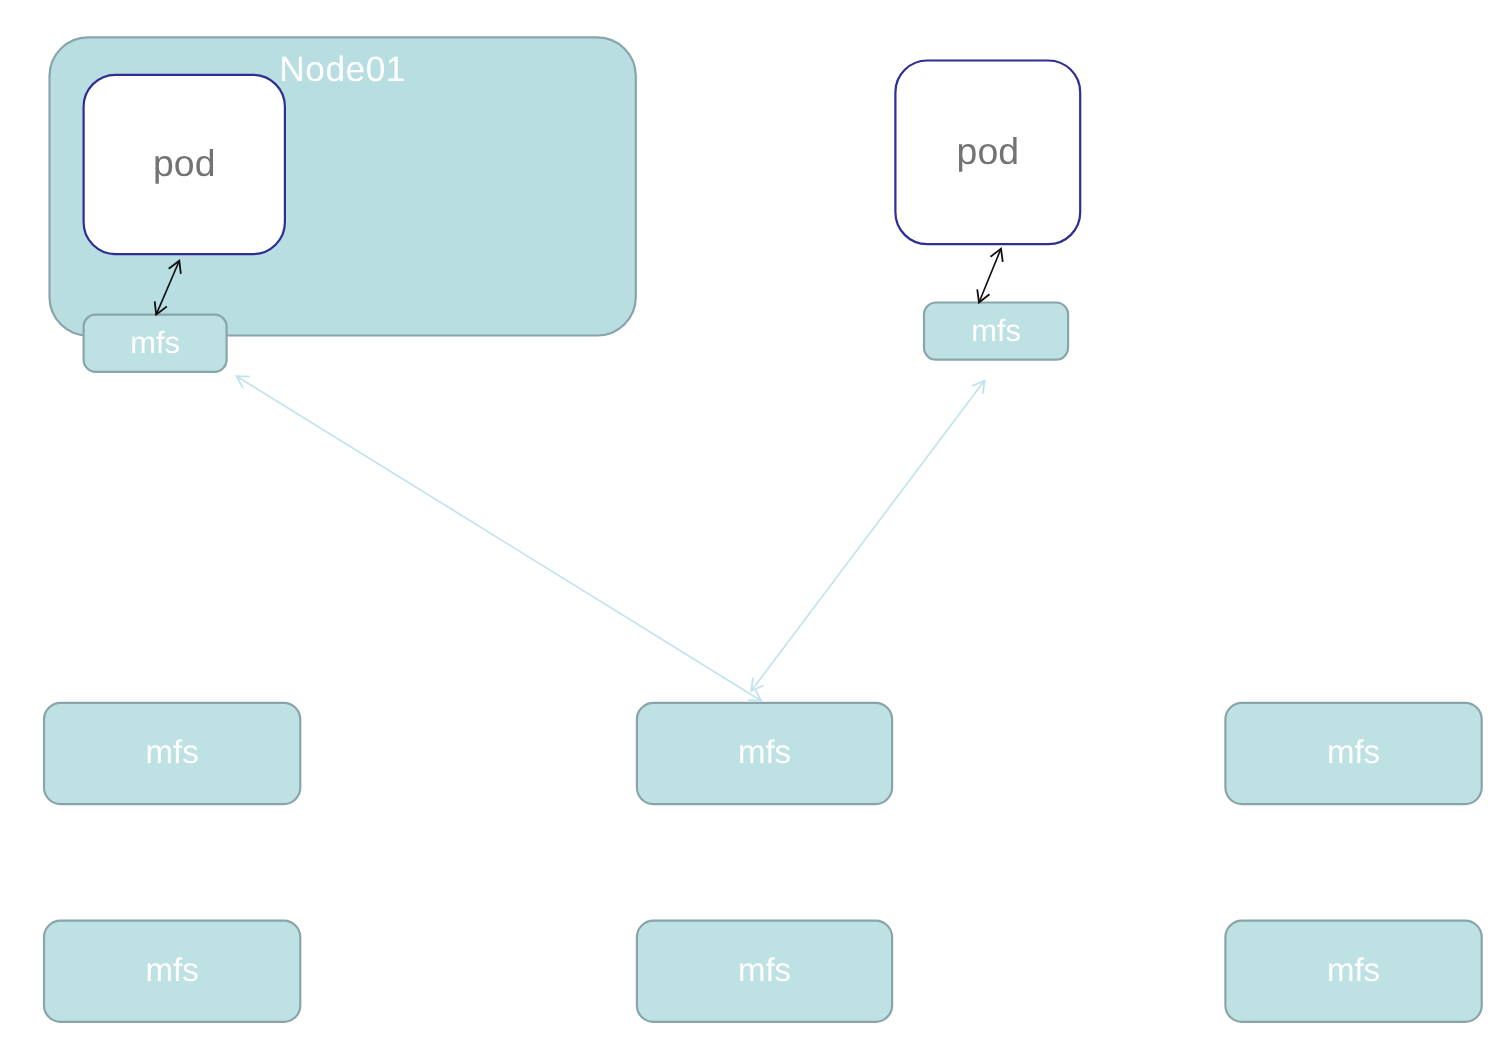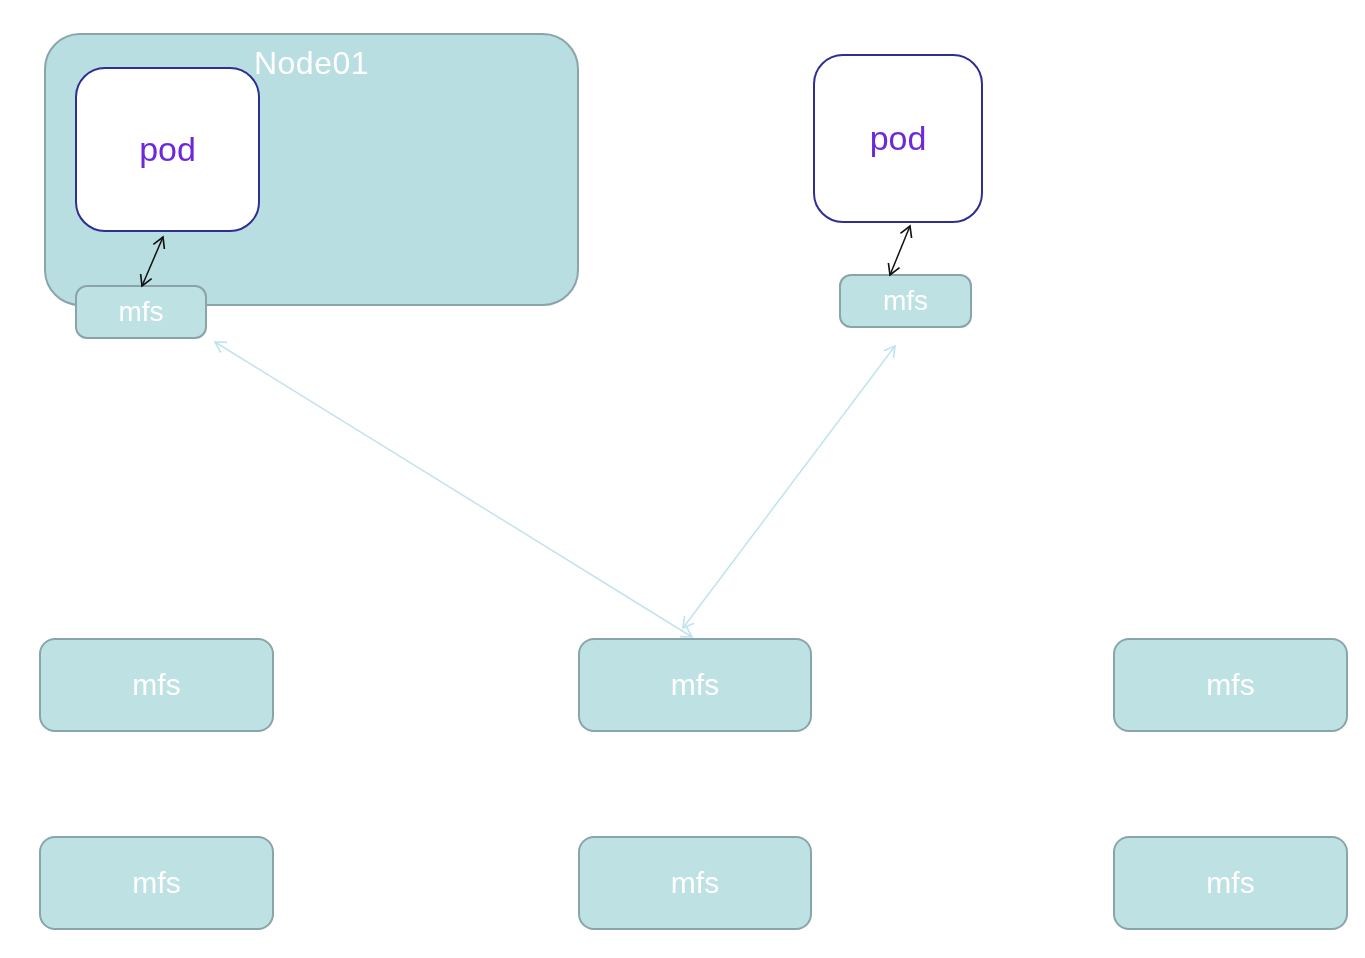--- a/index.html
+++ b/index.html
@@ -35,21 +35,21 @@
   
   .pod {
     position: absolute;
     background: #ffffff;
     border: 2px solid #2d2f92;
     border-radius: 30px;
     box-sizing: border-box;
     display: flex;
     align-items: center;
     justify-content: center;
-    color: #6d28d9;
+    color: #737373;
     font-size: 34px;
   }
   #pod1 { left: 75px;  top: 67px; width: 185px; height: 165px; }
   #pod2 { left: 813px; top: 54px; width: 170px; height: 169px; }
 
   
   .mfs-attached {
     position: absolute;
     background: #bee1e4;
     border: 2px solid #8aa5a9;

